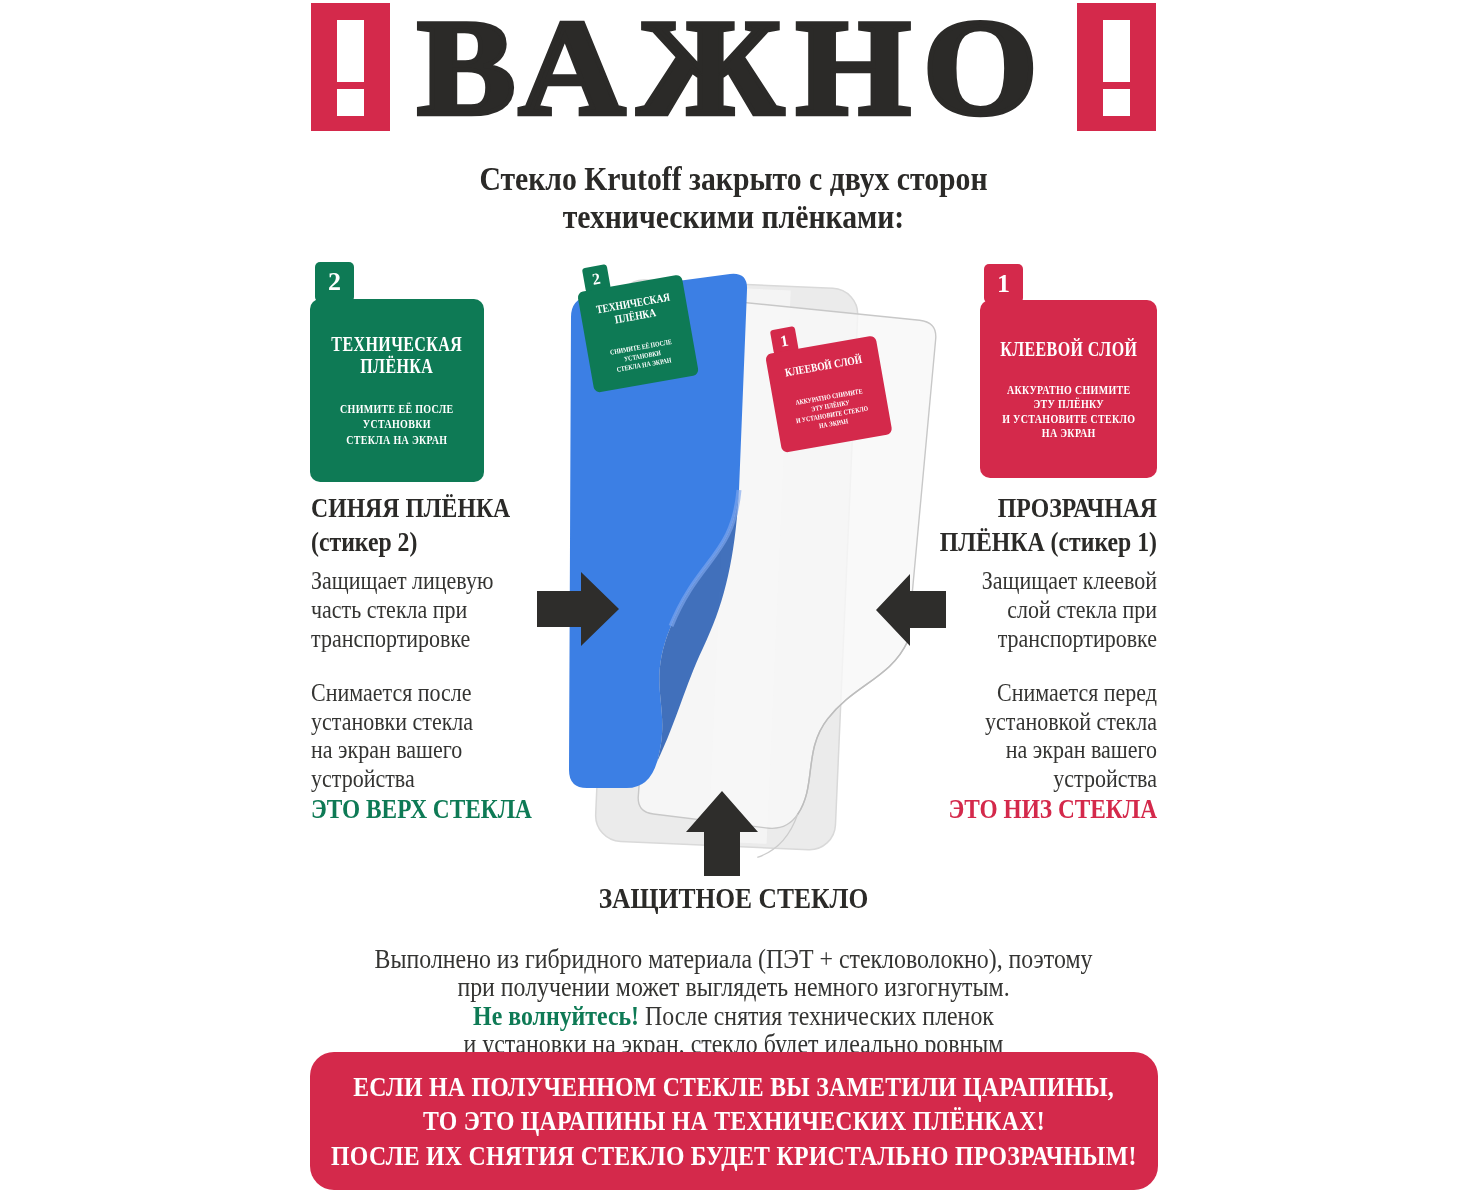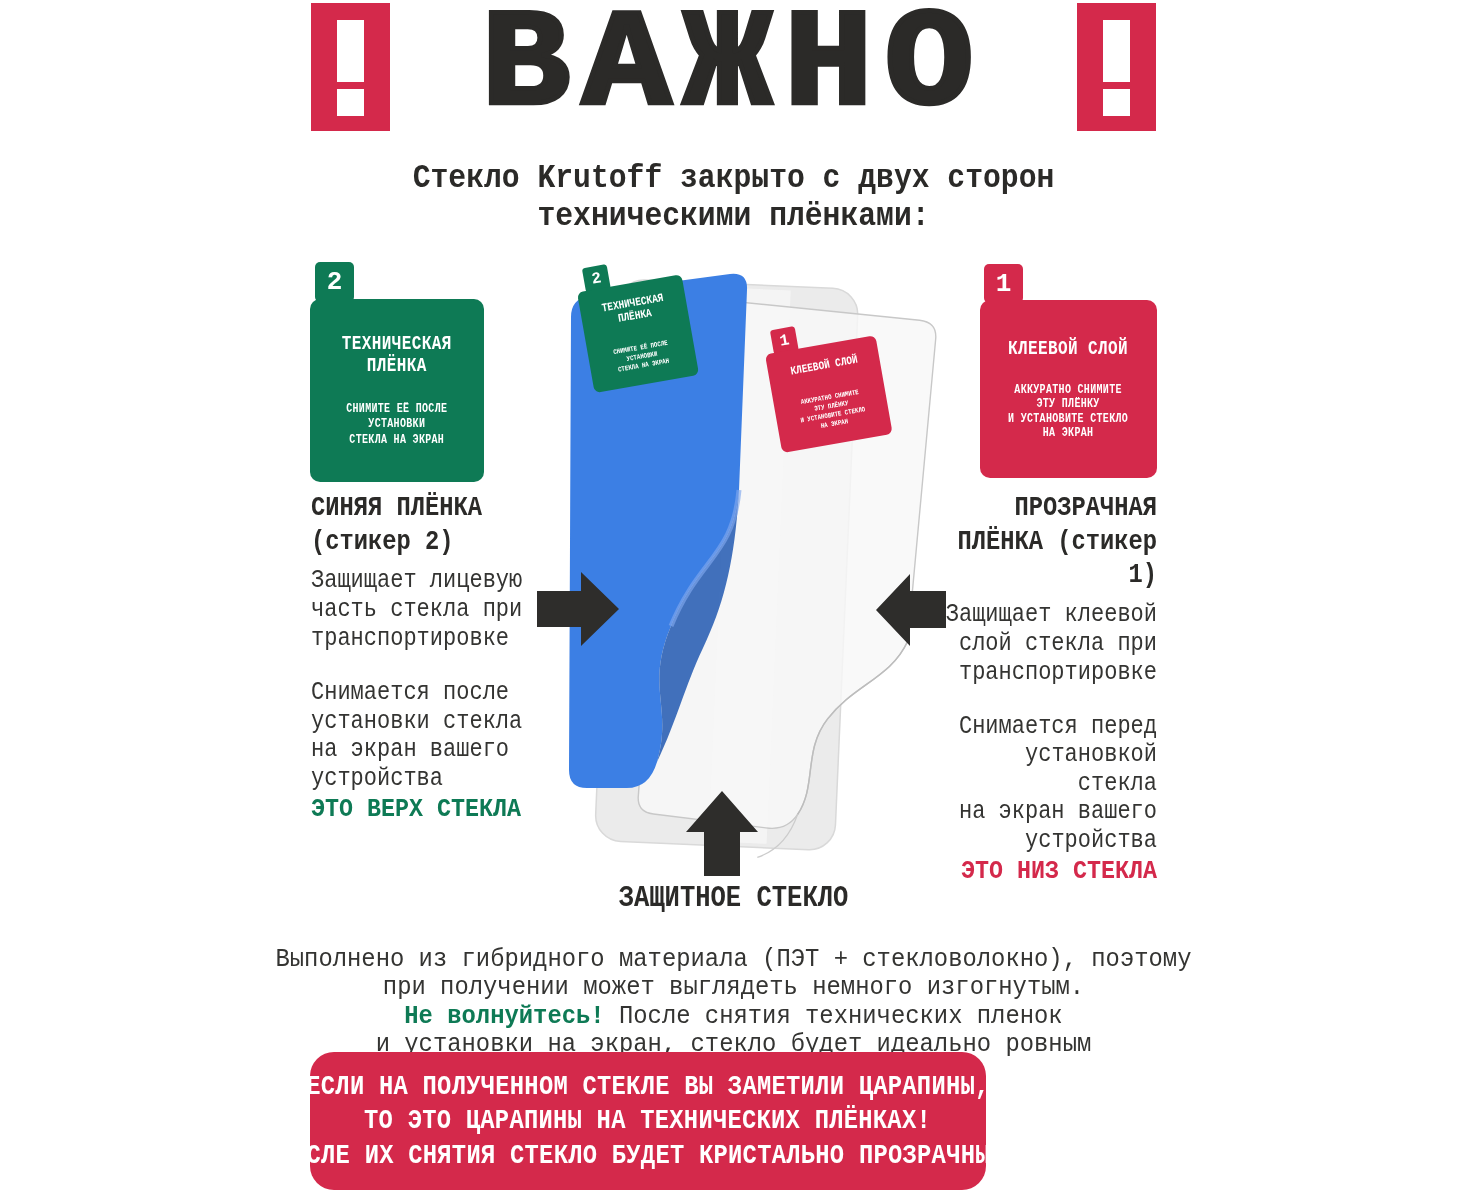--- a/index.html
+++ b/index.html
@@ -1,18 +1,18 @@
 <!DOCTYPE html>
 <html><head>
 <meta charset="utf-8">
 <style>
   html,body{margin:0;padding:0;background:#ffffff;}
   #canvas{
     position:relative;width:1467px;height:1200px;background:#ffffff;overflow:hidden;
-    font-family:Liberation Mono, monospace;color:#2b2a28;
+    font-family:Liberation Serif, serif;color:#2b2a28;
   }
   .sr{position:absolute;width:1px;height:1px;overflow:hidden;clip-path:inset(50%);white-space:nowrap;}
 
   
   .excl-box{position:absolute;top:3px;width:79px;height:128px;background:#d4294b;}
   .excl-box.left{left:311px;}
   .excl-box.right{left:1077px;}
   .excl-bar{position:absolute;left:26px;top:17px;width:27px;height:62px;background:#ffffff;}
   .excl-dot{position:absolute;left:26px;bottom:15px;width:27px;height:27px;background:#ffffff;}
   .title-word{
@@ -83,21 +83,21 @@
   }
   .glass-para{
     position:absolute;left:0;top:916px;width:100%;text-align:center;
     font-size:26.5px;line-height:28.5px;white-space:pre-line;color:#343432;
     transform:scaleX(.9);transform-origin:center top;
   }
   .glass-para .green-bold{color:#0e7a55;font-weight:bold;}
 
   
   .banner{
-    position:absolute;left:310px;top:1052px;width:676px;height:138px;border-radius:24px;
+    position:absolute;left:310px;top:1052px;width:848px;height:138px;border-radius:24px;
     background:#d4294b;display:flex;flex-direction:column;align-items:center;justify-content:center;
     row-gap:1px;
   }
   .banner-line{
     color:#ffffff;font-size:28px;font-weight:bold;line-height:33.5px;white-space:nowrap;
     transform:scaleX(.85);transform-origin:center;letter-spacing:.3px;
   }
 </style>
 </head>
 <body>

